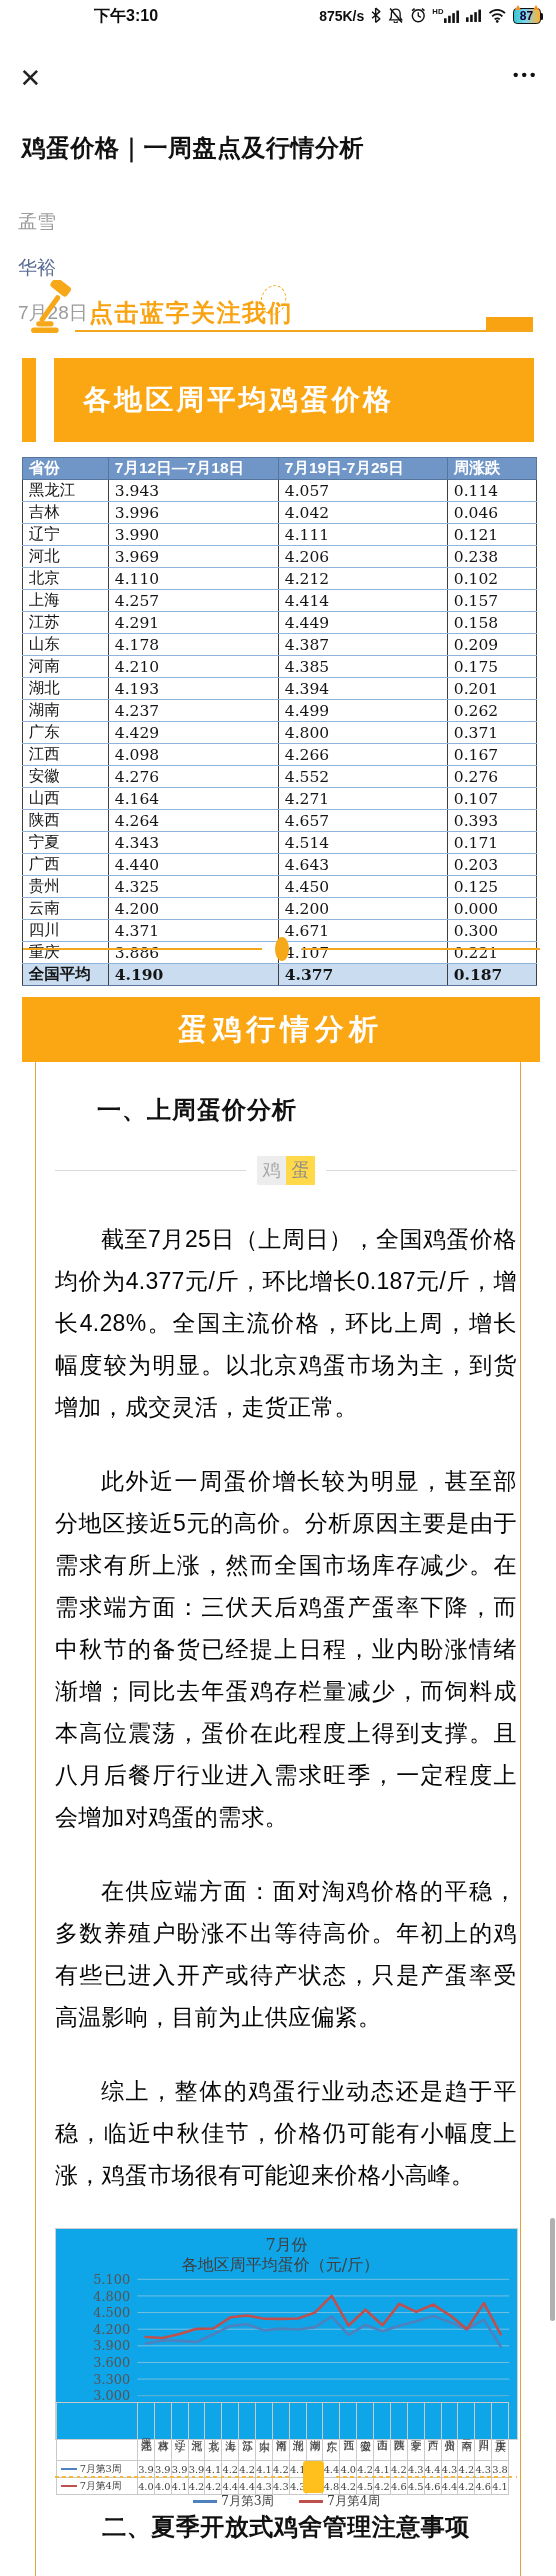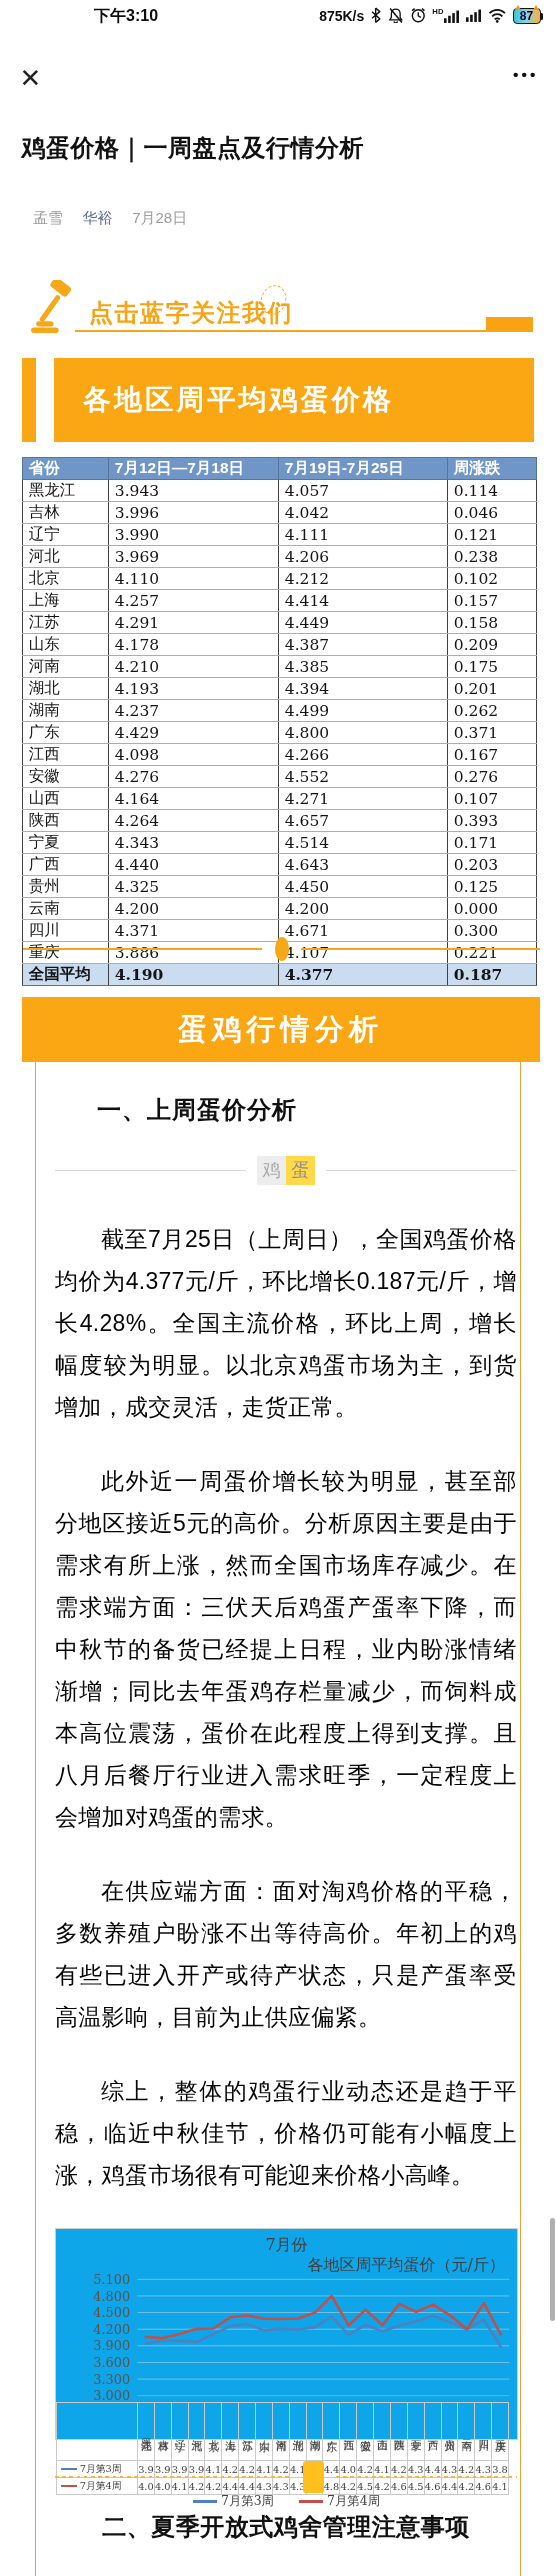--- a/index.html
+++ b/index.html
@@ -20,21 +20,21 @@
   .ear { position:absolute; top:-4.1px; width:0; height:0; border-left:3.6px solid transparent; border-right:3.6px solid transparent; border-bottom:5.2px solid #f59322; }
   .ear.l { left:1px; } .ear.r { right:1px; }
 
   
   .navrow { position:absolute; top:61px; left:0; right:0; height:36px; }
   .close-btn { position:absolute; left:19.6px; top:1px; font-size:26px; font-weight:300; color:#222; line-height:33px; cursor:pointer; }
   .more-btn { position:absolute; right:17.5px; top:5.2px; font-size:15.5px; letter-spacing:3.1px; font-weight:bold; color:#111; cursor:pointer; }
 
   
   .art-title { position:absolute; top:132px; left:21.6px; right:20.6px; font-size:24px; font-weight:bold; color:#111; letter-spacing:0.5px; }
-  .byline { position:absolute; top:209px; left:33px; display:flex; gap:19.6px; font-size:15px; }
+  .byline { position:absolute; top:209px; left:18px; display:flex; gap:19.6px; font-size:19px;flex-direction:column; }
   .byline .gray { color:#9b9b9b; }
   .byline .acct { color:#576b95; cursor:pointer; }
 
   
   .follow { position:absolute; top:276px; left:0; right:0; height:62px; }
   .follow .txt { position:absolute; left:89px; top:20.6px; font-size:24px; font-weight:bold; color:#F9A312; letter-spacing:1.5px; cursor:pointer; }
   .follow .dashcircle { position:absolute; left:261px; top:9.3px; width:25px; height:30px; border:1.5px dashed #F5A40B; border-radius:50%; transform:rotate(18deg); }
   .follow .underline { position:absolute; left:75px; right:23px; top:54px; height:2.1px; background:#F2A71D; }
   .follow .tag { position:absolute; right:23px; top:41px; width:47px; height:13px; background:#F9A312; }
   .gavel { position:absolute; left:27px; top:4.1px; }
@@ -69,21 +69,21 @@
   .tagdiv .ln { flex:1; height:1px; background:#D9D9D9; }
   .tagdiv .sq { width:29px; height:29px; line-height:29px; text-align:center; font-size:18px; }
   .tagdiv .sq.g { background:#EDEDED; color:#a8a8a8; margin-left:11.3px; }
   .tagdiv .sq.y { background:#FFD94A; color:#8a8a8a; margin-right:11.3px; }
   .para { font-size:23px; line-height:42px; color:#060606; text-align:justify; text-indent:2em; margin:32px 0; letter-spacing:0.3px; }
   .h2 { font-size:24px; font-weight:bold; color:#111; text-align:center; margin:17.5px 0 7.2px; letter-spacing:0.5px; }
 
   
   .chart { position:relative; width:463px; height:212px; border:0.5px solid #cfcfcf; margin:20.6px auto 20.6px; background:#0ea5e9; font-family:"DejaVu Serif",serif; }
   .chart .t1 { position:absolute; top:6.2px; left:0; right:0; text-align:center; font-size:16px; color:#3f3f3f; }
-  .chart .t2 { position:absolute; top:26px; left:0; right:12px; text-align:right; font-size:16px; color:#3f3f3f; }
+  .chart .t2 { position:absolute; top:26px; left:0; right:12px; text-align:center; font-size:16px; color:#3f3f3f; }
   .chart svg.plot { position:absolute; top:44px; left:0; }
   .xgrid { position:absolute; top:173px; left:0; width:453px; display:grid; grid-template-columns:81px repeat(22,1fr); border-top:0.5px solid #c9c9c9; border-left:0.5px solid #c9c9c9; }
   .xgrid > div { border-right:0.5px solid #c9c9c9; border-bottom:0.5px solid #c9c9c9; display:flex; align-items:center; justify-content:center; overflow:hidden; }
   .xgrid .name { height:58px; }
   .xgrid .name span { writing-mode:vertical-rl; text-orientation:upright; font-size:10.8px; color:#3f3f3f; letter-spacing:1px; }
   .xgrid .val { height:17px; font-size:9.8px; color:#3f3f3f; }
   .xgrid .lgcell { justify-content:flex-start !important; padding-left:4.1px; gap:3.1px; }
   .xgrid .lgcell i { display:inline-block; width:15.5px; height:2.1px; }
   .xgrid .lgcell span { font-size:9.8px; color:#3f3f3f; }
   .chart .blegend { position:absolute; top:264px; left:0; right:0; display:flex; justify-content:center; gap:25px; align-items:center; }

